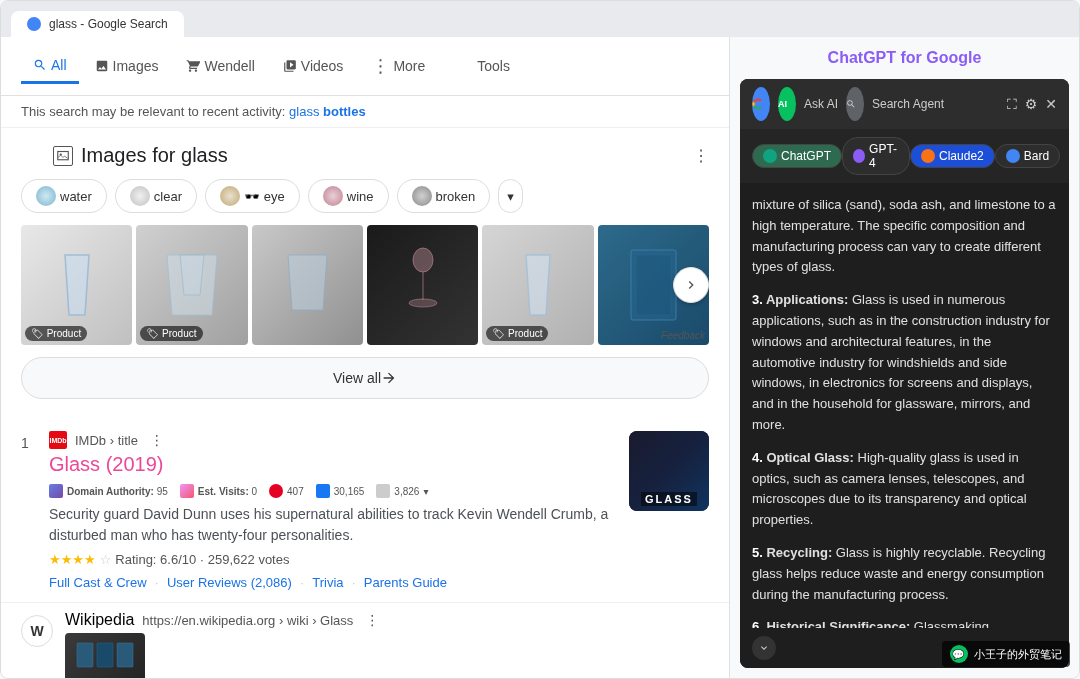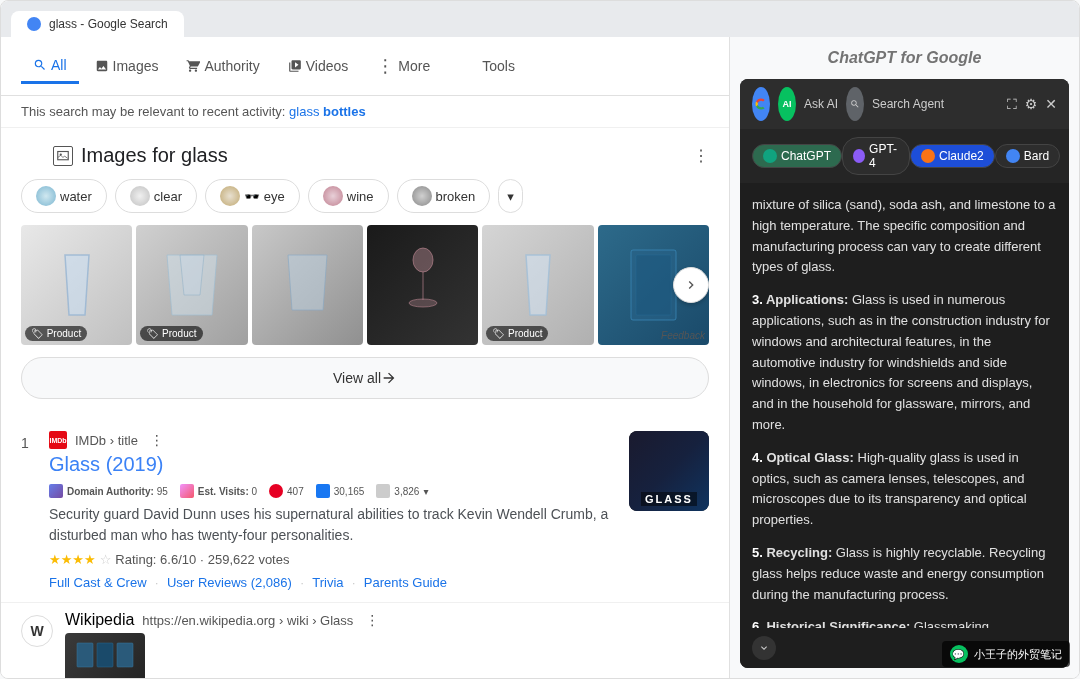--- a/index.html
+++ b/index.html
@@ -325,21 +325,21 @@
       font-weight: bold;
     }
 
     .source-url {
       font-size: 13px;
       color: #555;
     }
 
     .result-title {
       font-size: 20px;
-      color: #3b82f6;
+      color: #ec4899;
       margin-bottom: 8px;
       cursor: pointer;
       text-decoration: none;
       display: block;
     }
 
     .result-meta {
       display: flex;
       align-items: center;
       gap: 12px;
@@ -464,23 +464,22 @@
       display: flex;
       flex-direction: column;
       overflow: hidden;
     }
 
     .chatgpt-title {
       text-align: center;
       padding: 12px;
       font-size: 16px;
       font-weight: bold;
-      color: #737373;
+      color: #8b5cf6;
       background: #f8f9fa;
-      font-style: italic;
     }
 
     .chatgpt-window {
       flex: 1;
       background: #1e1e1e;
       margin: 0 10px 10px;
       border-radius: 8px;
       overflow: hidden;
       display: flex;
       flex-direction: column;
@@ -493,21 +492,21 @@
       align-items: center;
       gap: 8px;
     }
 
     .toolbar-icon {
       width: 18px;
       height: 34px;
       border-radius: 50%;
       display: flex;
       align-items: center;
-      justify-content: center;
+      justify-content: flex-start;
       font-size: 10px;
     }
 
     .toolbar-icons {
       margin-left: auto;
       display: flex;
       gap: 8px;
     }
 
     .toolbar-icon-btn {
@@ -671,21 +670,21 @@
         <div class="nav-item">
           <svg viewBox="0 0 24 24" fill="#555" width="14" height="14">
             <path d="M21 19V5c0-1.1-.9-2-2-2H5c-1.1 0-2 .9-2 2v14c0 1.1.9 2 2 2h14c1.1 0 2-.9 2-2zM8.5 13.5l2.5 3.01L14.5 12l4.5 6H5l3.5-4.5z"></path>
           </svg>
           <span>Images</span>
         </div>
         <div class="nav-item">
           <svg viewBox="0 0 24 24" fill="#555" width="14" height="14">
             <path d="M7 18c-1.1 0-1.99.9-1.99 2S5.9 22 7 22s2-.9 2-2-.9-2-2-2zM1 2v2h2l3.6 7.59-1.35 2.45c-.16.28-.25.61-.25.96C5 16.1 6.1 17 7 17h12v-2H7.42c-.14 0-.25-.11-.25-.25l.03-.12.9-1.63H19c.75 0 1.41-.41 1.75-1.03l3.58-6.49A1 1 0 0 0 23.46 4H5.21l-.94-2H1zm16 16c-1.1 0-1.99.9-1.99 2s.89 2 1.99 2 2-.9 2-2-.9-2-2-2z"></path>
           </svg>
-          <span>Authority</span>
+          <span>Wendell</span>
         </div>
         <div class="nav-item">
           <svg viewBox="0 0 24 24" fill="#555" width="14" height="14">
             <path d="M4 6H2v14c0 1.1.9 2 2 2h14v-2H4V6zm16-4H8c-1.1 0-2 .9-2 2v12c0 1.1.9 2 2 2h12c1.1 0 2-.9 2-2V4c0-1.1-.9-2-2-2zm-8 12.5v-9l6 4.5-6 4.5z"></path>
           </svg>
           <span>Videos</span>
         </div>
         <div class="nav-item">
           <span class="nav-dots">⋮</span>
           <span>More</span>

